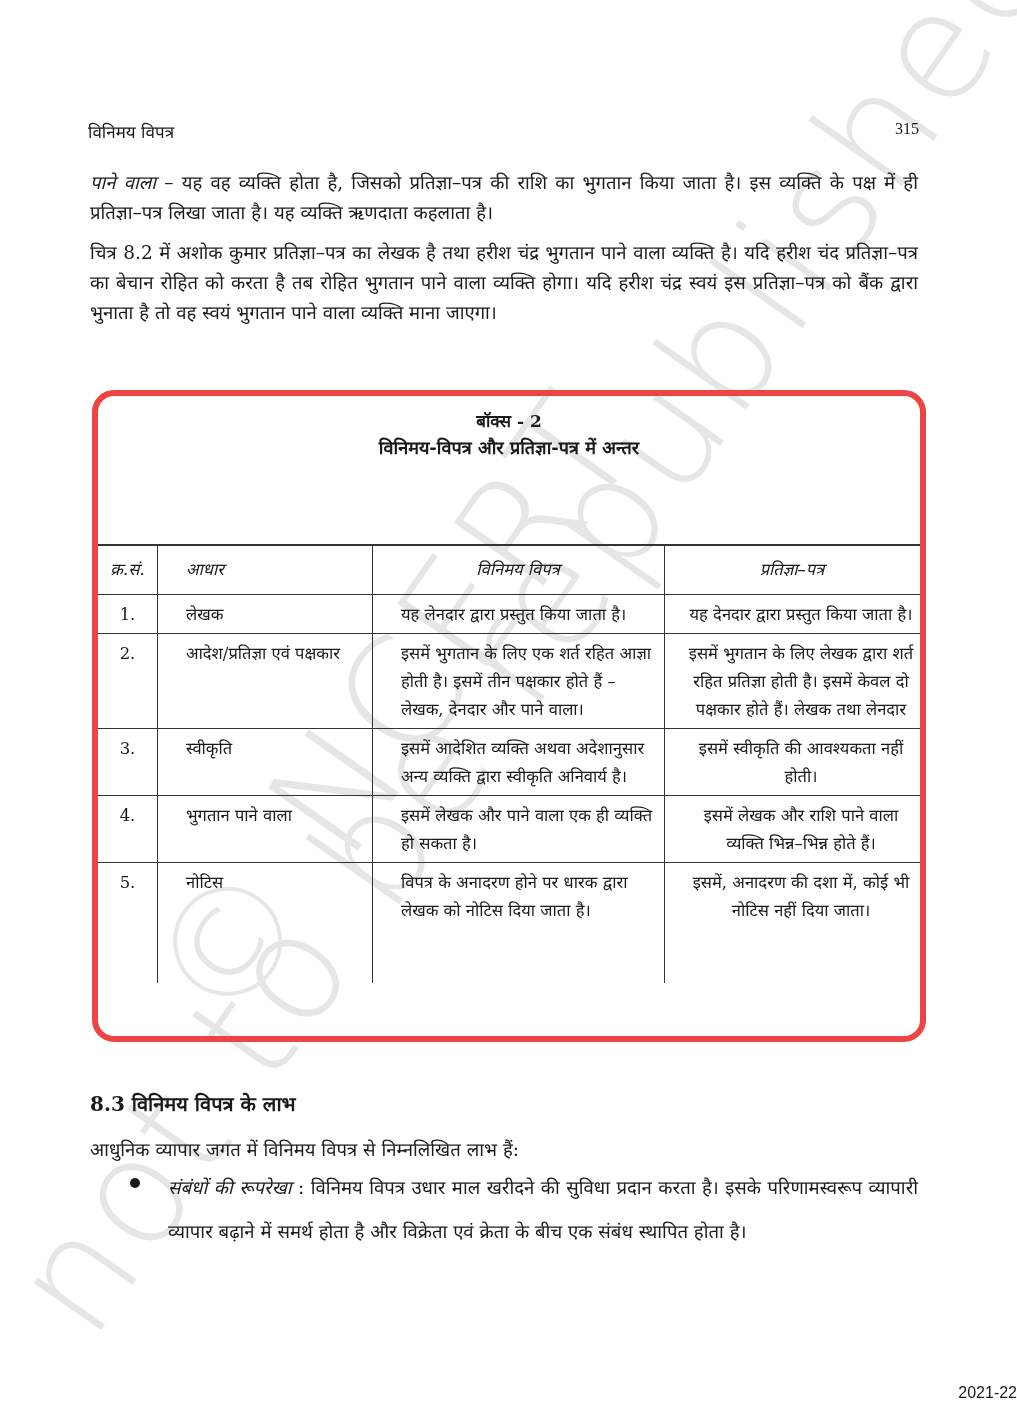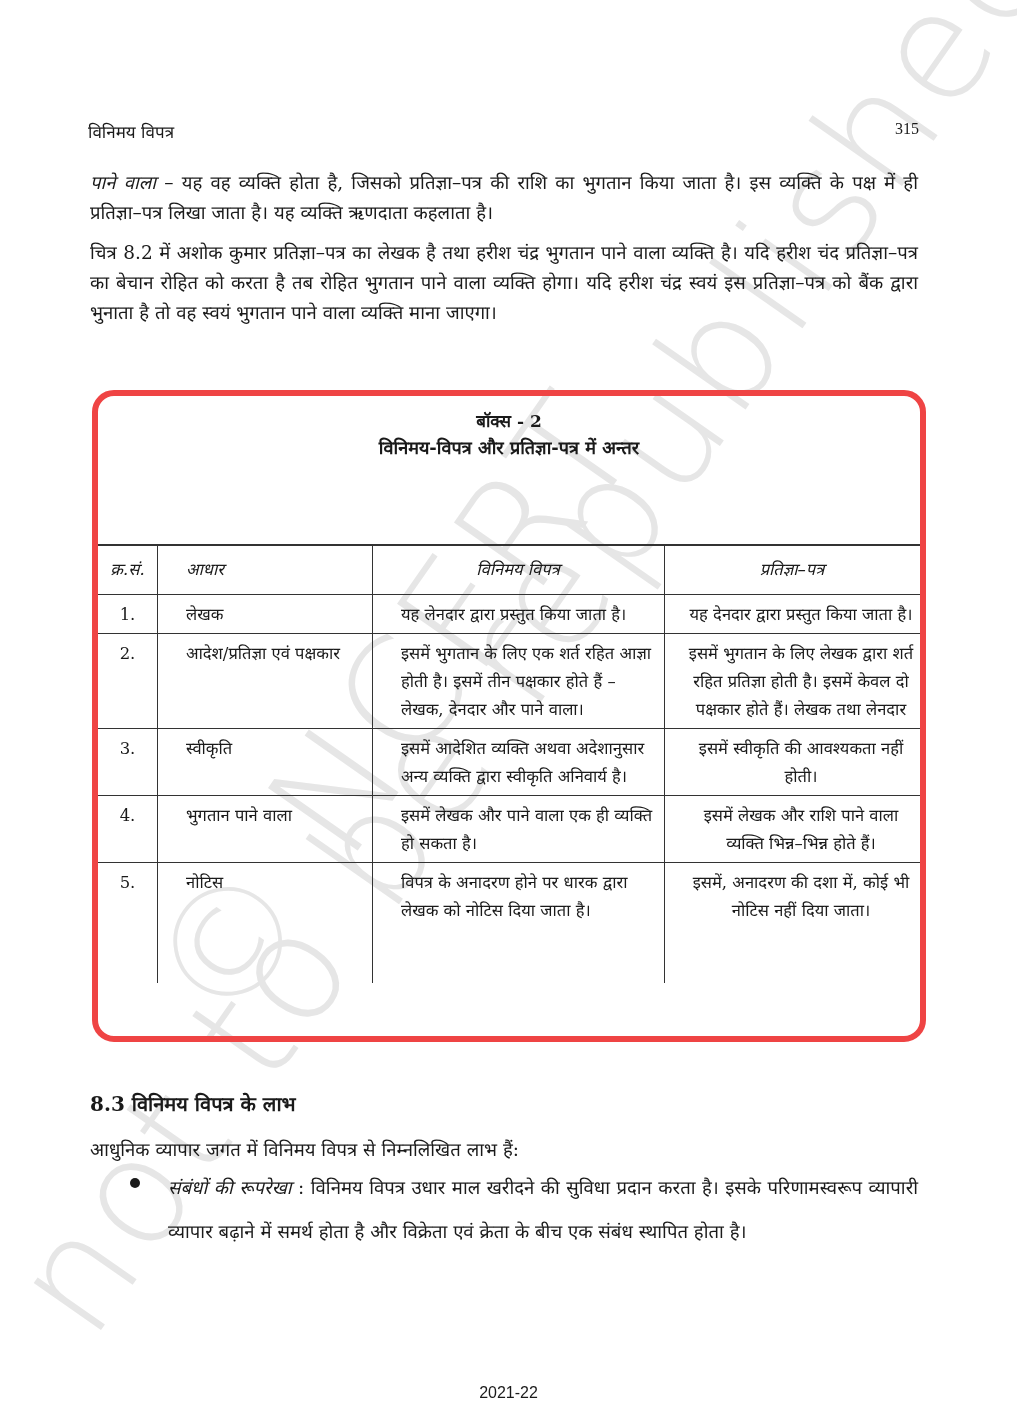--- a/index.html
+++ b/index.html
@@ -67,21 +67,21 @@
   }
   .p3 { top: 1135px; }
   .bullet-item {
     position: absolute; left: 130px; top: 1166px; width: 788px; font-size: 18.5px;
     line-height: 44px; text-align: justify; padding-left: 38px; box-sizing: border-box;
   }
   .bullet-dot {
     position: absolute; left: 0; top: 12px; width: 10px; height: 10px; border-radius: 50%; background: #1a1a1a;
   }
   .footer {
-    position: absolute; left: 0; width: 1017px; top: 1384px; text-align: center;
+    position: absolute; left: 0; width: 1017px; top: 1384px; text-align: right;
     font-family: "Liberation Sans", sans-serif; font-size: 16px;
   }
 </style>
 </head>
 <body>
 
 <div class="watermark">
   <div class="wm-line wm1">© NCERT</div>
   <div class="wm-line wm2">not to be republished</div>
 </div>

